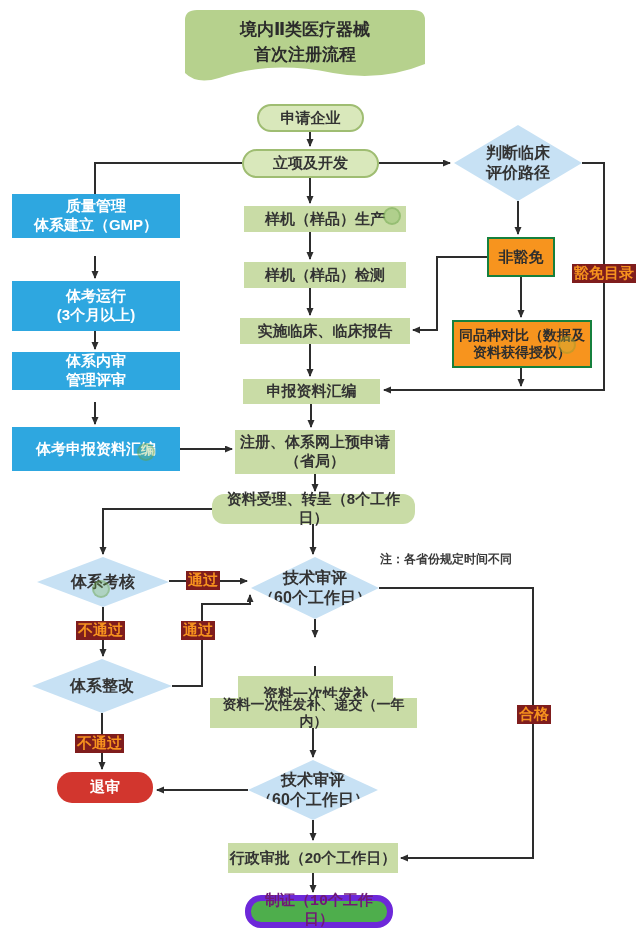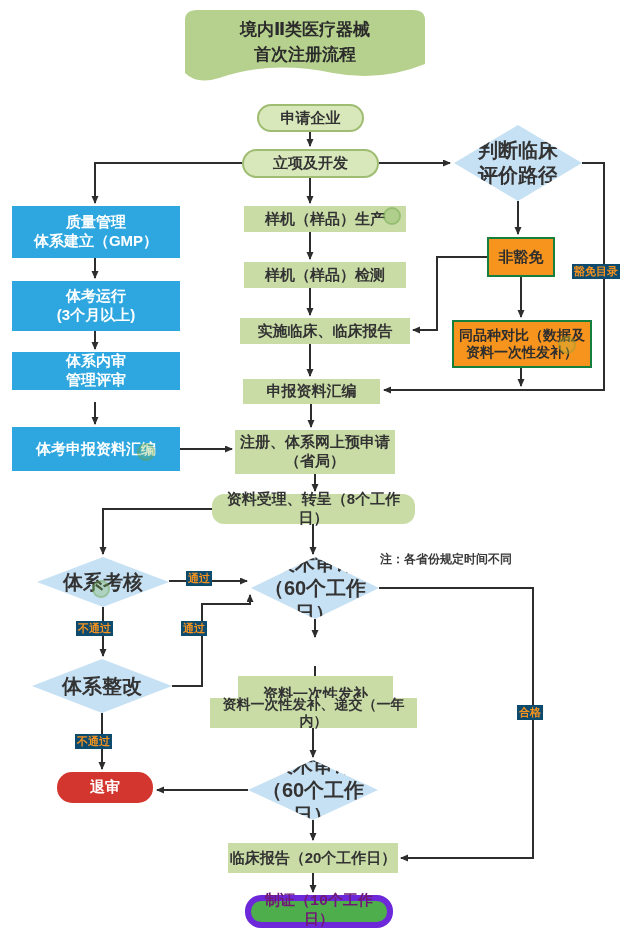--- a/index.html
+++ b/index.html
@@ -12,33 +12,33 @@
     text-align:center;font-weight:700;color:#333;font-size:15px;line-height:1.25;
     white-space:pre-line;box-sizing:border-box;
   }
   
   .gbox{background:var(--green_box);}
   
   .pill{background:var(--green_pill);border:2px solid var(--green_pill_border);border-radius:15px;}
   
   .bbox{background:var(--blue_box);color:#fff;}
   
-  .diamond{background:var(--diamond_blue);clip-path:polygon(50% 0,100% 50%,50% 100%,0 50%);font-size:20px;}
+  .diamond{background:var(--diamond_blue);clip-path:polygon(50% 0,100% 50%,50% 100%,0 50%);font-size:16px;}
   
   .obox{background:var(--orange);border:2px solid #15803d;color:#2e2e2e;}
   
   .rbox{background:var(--red);color:#fff;border-radius:15px;}
   .dgreen{background:var(--dark_green);border:6px solid #6d28d9;color:#701a75;border-radius:16px;font-family:Liberation Mono, monospace;}
   
   .n-title{left:185px;top:8px;width:240px;height:80px;}
   .n-title .t{position:absolute;left:0;top:10px;width:100%;text-align:center;font-size:17px;font-weight:700;color:#2b2b2b;line-height:1.45;white-space:pre-line;}
   .n-apply{left:257px;top:104px;width:107px;height:28px;}
   .n-initiation{left:242px;top:149px;width:137px;height:29px;}
   .n-clinical-path{left:454px;top:125px;width:128px;height:76px;}
-  .n-qms{left:12px;top:206px;width:168px;height:52px;}
+  .n-qms{left:12px;top:194px;width:168px;height:44px;}
   .n-trial{left:12px;top:281px;width:168px;height:50px;}
   .n-audit{left:12px;top:352px;width:168px;height:38px;}
   .n-tikao{left:12px;top:427px;width:168px;height:44px;}
   .n-proto-prod{left:244px;top:206px;width:162px;height:26px;}
   .n-proto-test{left:244px;top:262px;width:162px;height:26px;}
   .n-clin-impl{left:240px;top:318px;width:170px;height:26px;}
   .n-dossier{left:243px;top:379px;width:137px;height:25px;}
   .n-preapply{left:235px;top:430px;width:160px;height:44px;}
   .n-accept{left:212px;top:494px;width:203px;height:30px;border-radius:12px;}
   .n-sysexam{left:37px;top:557px;width:132px;height:50px;}
@@ -47,22 +47,22 @@
   .n-resubmit{left:210px;top:698px;width:207px;height:30px;font-size:14px;}
   .n-rectify{left:32px;top:659px;width:140px;height:54px;}
   .n-reject{left:57px;top:772px;width:96px;height:31px;}
   .n-techrev2{left:248px;top:760px;width:130px;height:60px;}
   .n-admin{left:228px;top:843px;width:170px;height:30px;}
   .n-cert{left:245px;top:895px;width:148px;height:33px;}
   .n-nonexempt{left:487px;top:237px;width:68px;height:40px;}
   .n-samevariety{left:452px;top:320px;width:140px;height:48px;font-size:14px;}
   
   .flabel{
-    position:absolute;color:var(--label_orange);font-weight:700;font-size:11px;
-    background:#0c4a6e;padding:0 2px;white-space:nowrap;
+    position:absolute;color:var(--label_orange);font-weight:700;font-size:15px;
+    background:#7f1d1d;padding:0 2px;white-space:nowrap;
   }
   .l-pass1{left:186px;top:571px;}
   .l-fail1{left:76px;top:621px;}
   .l-pass2{left:181px;top:621px;}
   .l-fail2{left:75px;top:734px;}
   .l-exempt{left:572px;top:264px;}
   .l-qualified{left:517px;top:705px;}
   .l-note{position:absolute;left:380px;top:551px;color:#3a3a3a;font-size:12px;font-weight:700;background:#fff;white-space:nowrap;}
   
   #wires{position:absolute;left:0;top:0;width:640px;height:945px;pointer-events:none;}
@@ -144,32 +144,32 @@
   <div class="node gbox n-proto-prod">样机（样品）生产</div>
   <div class="node gbox n-proto-test">样机（样品）检测</div>
   <div class="node gbox n-clin-impl">实施临床、临床报告</div>
   <div class="node gbox n-dossier">申报资料汇编</div>
   <div class="node gbox n-preapply">注册、体系网上预申请
 （省局）</div>
   <div class="node gbox n-accept">资料受理、转呈（8个工作日）</div>
 
   <div class="node obox n-nonexempt">非豁免</div>
   <div class="node obox n-samevariety">同品种对比（数据及
-资料一次性发补）</div>
+资料获得授权）</div>
 
   <div class="node diamond n-sysexam">体系考核</div>
   <div class="node diamond n-techrev1">技术审评
 （60个工作日）</div>
   <div class="node gbox n-suppl">资料一次性发补</div>
   <div class="node gbox n-resubmit">资料一次性发补、递交（一年内）</div>
   <div class="node diamond n-rectify">体系整改</div>
   <div class="node rbox n-reject">退审</div>
   <div class="node diamond n-techrev2">技术审评
 （60个工作日）</div>
-  <div class="node gbox n-admin">临床报告（20个工作日）</div>
+  <div class="node gbox n-admin">行政审批（20个工作日）</div>
   <div class="node dgreen n-cert">制证（10个工作日）</div>
 
   <div class="flabel l-pass1">通过</div>
   <div class="flabel l-fail1">不通过</div>
   <div class="flabel l-pass2">通过</div>
   <div class="flabel l-fail2">不通过</div>
   <div class="flabel l-exempt">豁免目录</div>
   <div class="flabel l-qualified">合格</div>
   <div class="l-note">注：各省份规定时间不同</div>
 

